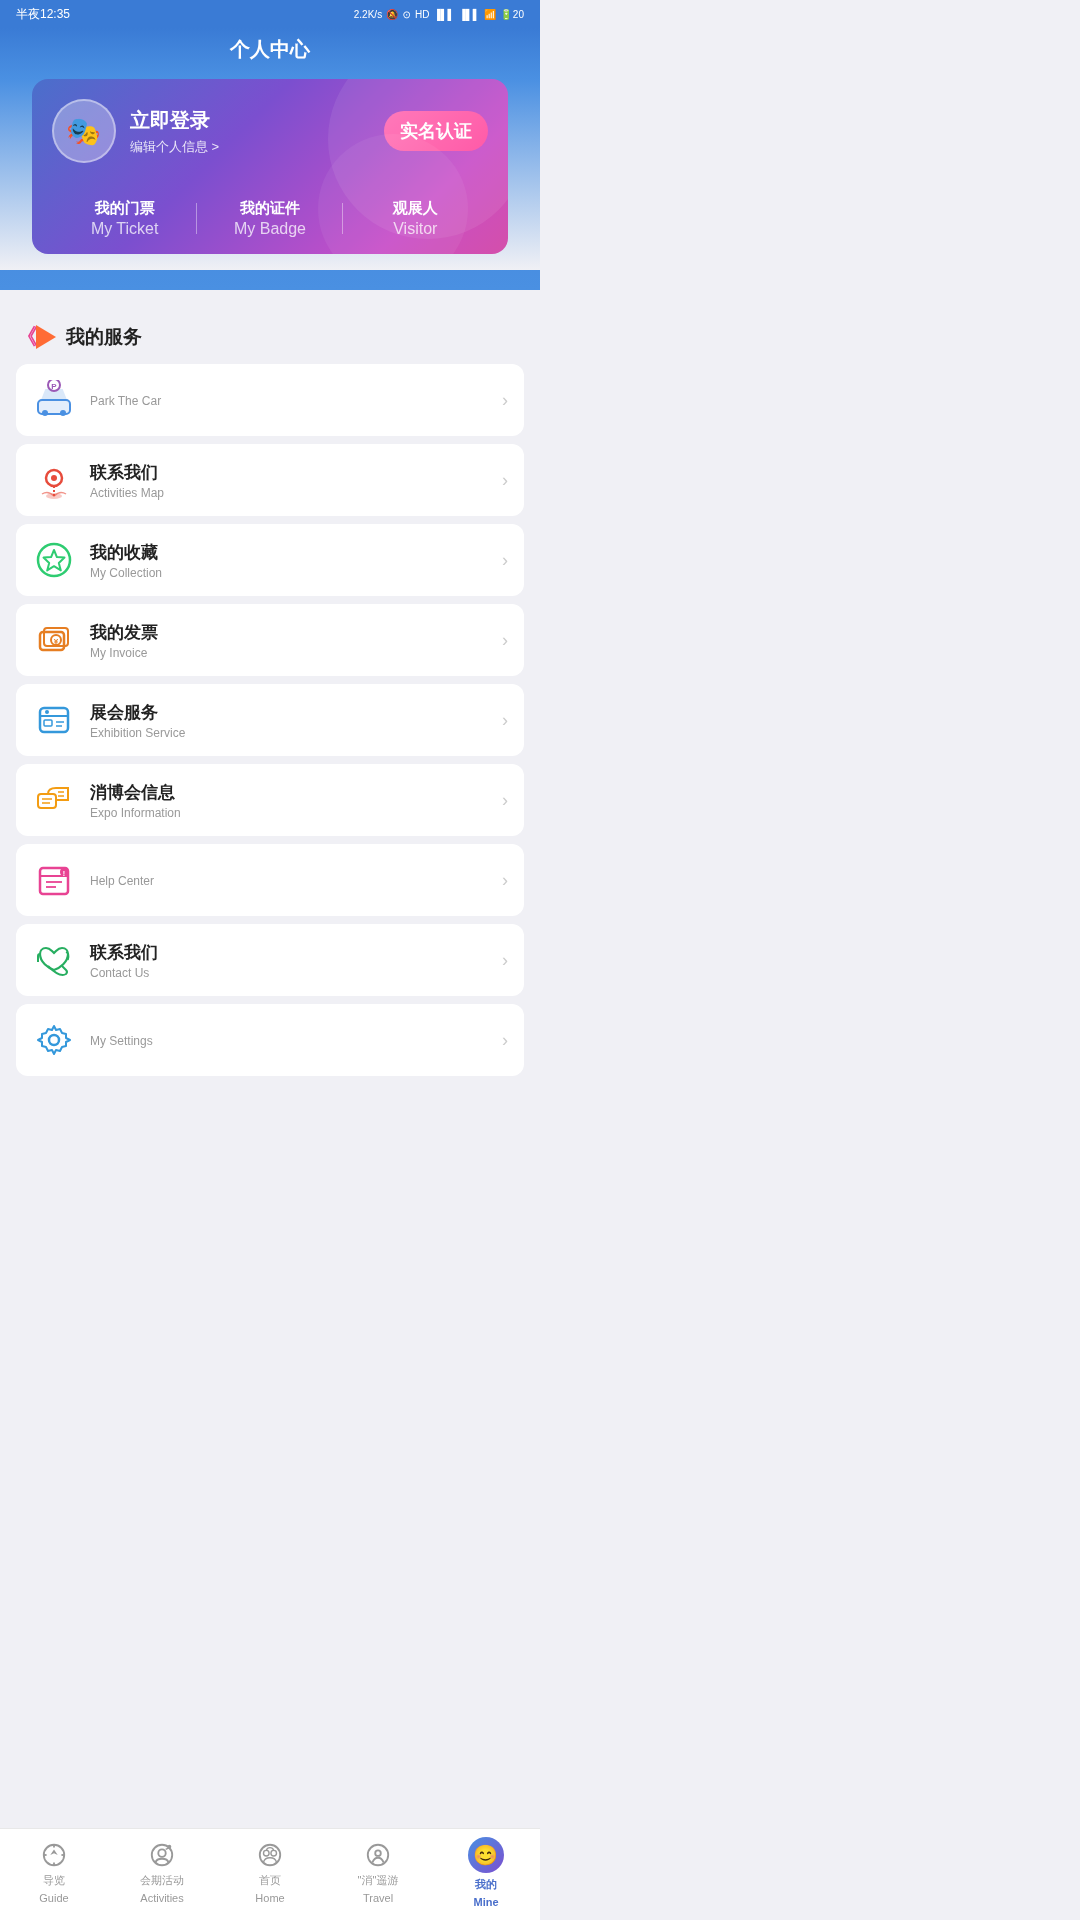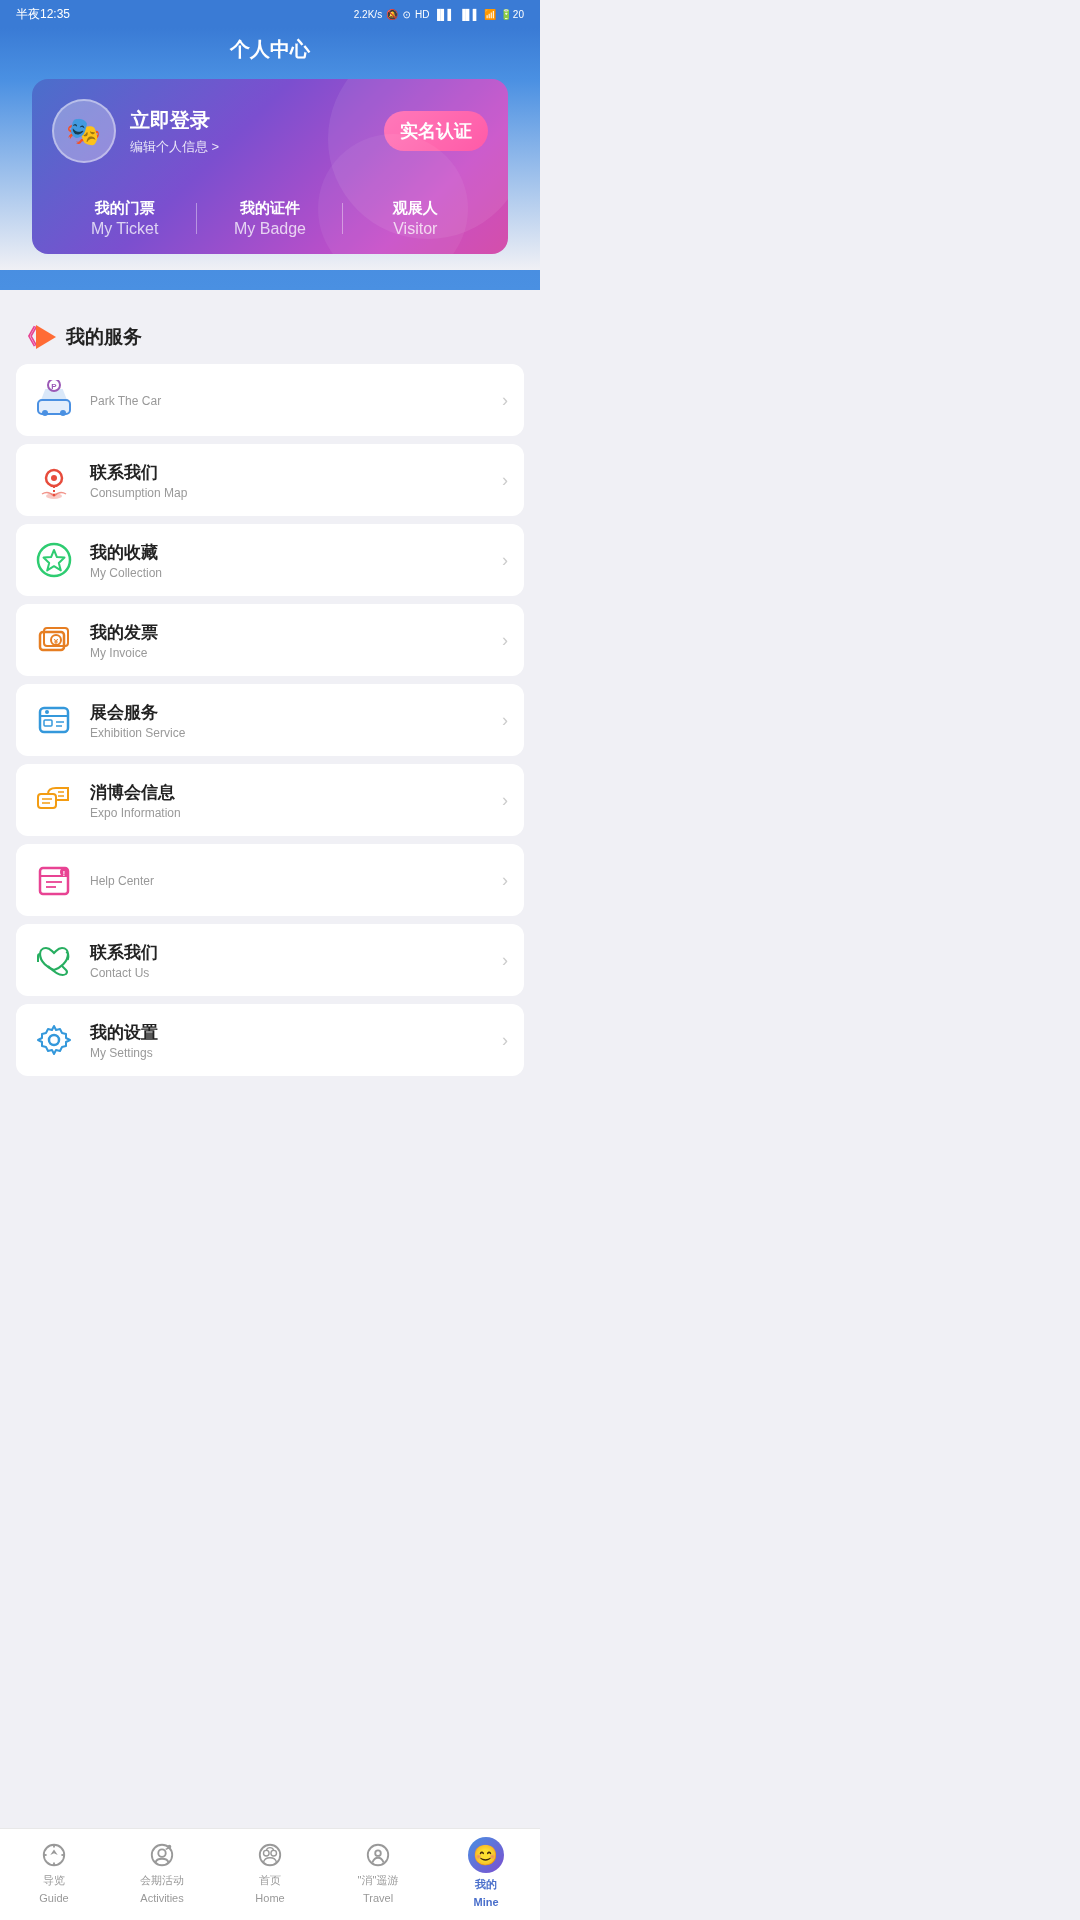--- a/index.html
+++ b/index.html
@@ -378,21 +378,21 @@
         <svg width="40" height="40" viewBox="0 0 40 40">
           <circle cx="20" cy="18" r="8" fill="none" stroke="#e74c3c" stroke-width="2.5"></circle>
           <circle cx="20" cy="18" r="3" fill="#e74c3c"></circle>
           <path d="M20 26 L20 36" stroke="#e74c3c" stroke-width="2" stroke-dasharray="2,2"></path>
           <ellipse cx="20" cy="36" rx="8" ry="3" fill="#e74c3c" opacity="0.3"></ellipse>
           <path d="M8 34 Q14 30 20 36 Q26 30 32 34" fill="none" stroke="#e74c3c" stroke-width="1.5" opacity="0.6"></path>
         </svg>
       </div>
       <div class="menu-text">
         <div class="menu-title-zh">联系我们</div>
-        <div class="menu-title-en">Consumption Map</div>
+        <div class="menu-title-en">Activities Map</div>
       </div>
       <span class="menu-arrow">›</span>
     </div>
 
     <div class="menu-item">
       <div class="menu-icon-wrap">
         <svg width="40" height="40" viewBox="0 0 40 40">
           <circle cx="20" cy="20" r="16" fill="none" stroke="#2ecc71" stroke-width="2.5"></circle>
           <polygon points="20,10 22.9,17.1 30.5,17.6 24.8,22.9 26.8,30.4 20,26.2 13.2,30.4 15.2,22.9 9.5,17.6 17.1,17.1" fill="none" stroke="#2ecc71" stroke-width="2" stroke-linejoin="round"></polygon>
         </svg>
@@ -490,21 +490,20 @@
     </div>
 
     <div class="menu-item">
       <div class="menu-icon-wrap">
         <svg width="40" height="40" viewBox="0 0 40 40">
           <circle cx="20" cy="20" r="5" fill="none" stroke="#3498db" stroke-width="2.5"></circle>
           <path d="M20 6 L22 10 L26 9 L28 13 L32 14 L32 18 L36 20 L32 22 L32 26 L28 27 L26 31 L22 30 L20 34 L18 30 L14 31 L12 27 L8 26 L8 22 L4 20 L8 18 L8 14 L12 13 L14 9 L18 10 Z" fill="none" stroke="#3498db" stroke-width="2" stroke-linejoin="round"></path>
         </svg>
       </div>
       <div class="menu-text">
-        <div class="menu-title-zh">我的设置</div>
         <div class="menu-title-en">My Settings</div>
       </div>
       <span class="menu-arrow">›</span>
     </div>
 
   </div>
   <div class="spacer"></div>
 </div>
 
 <div class="bottom-nav">

